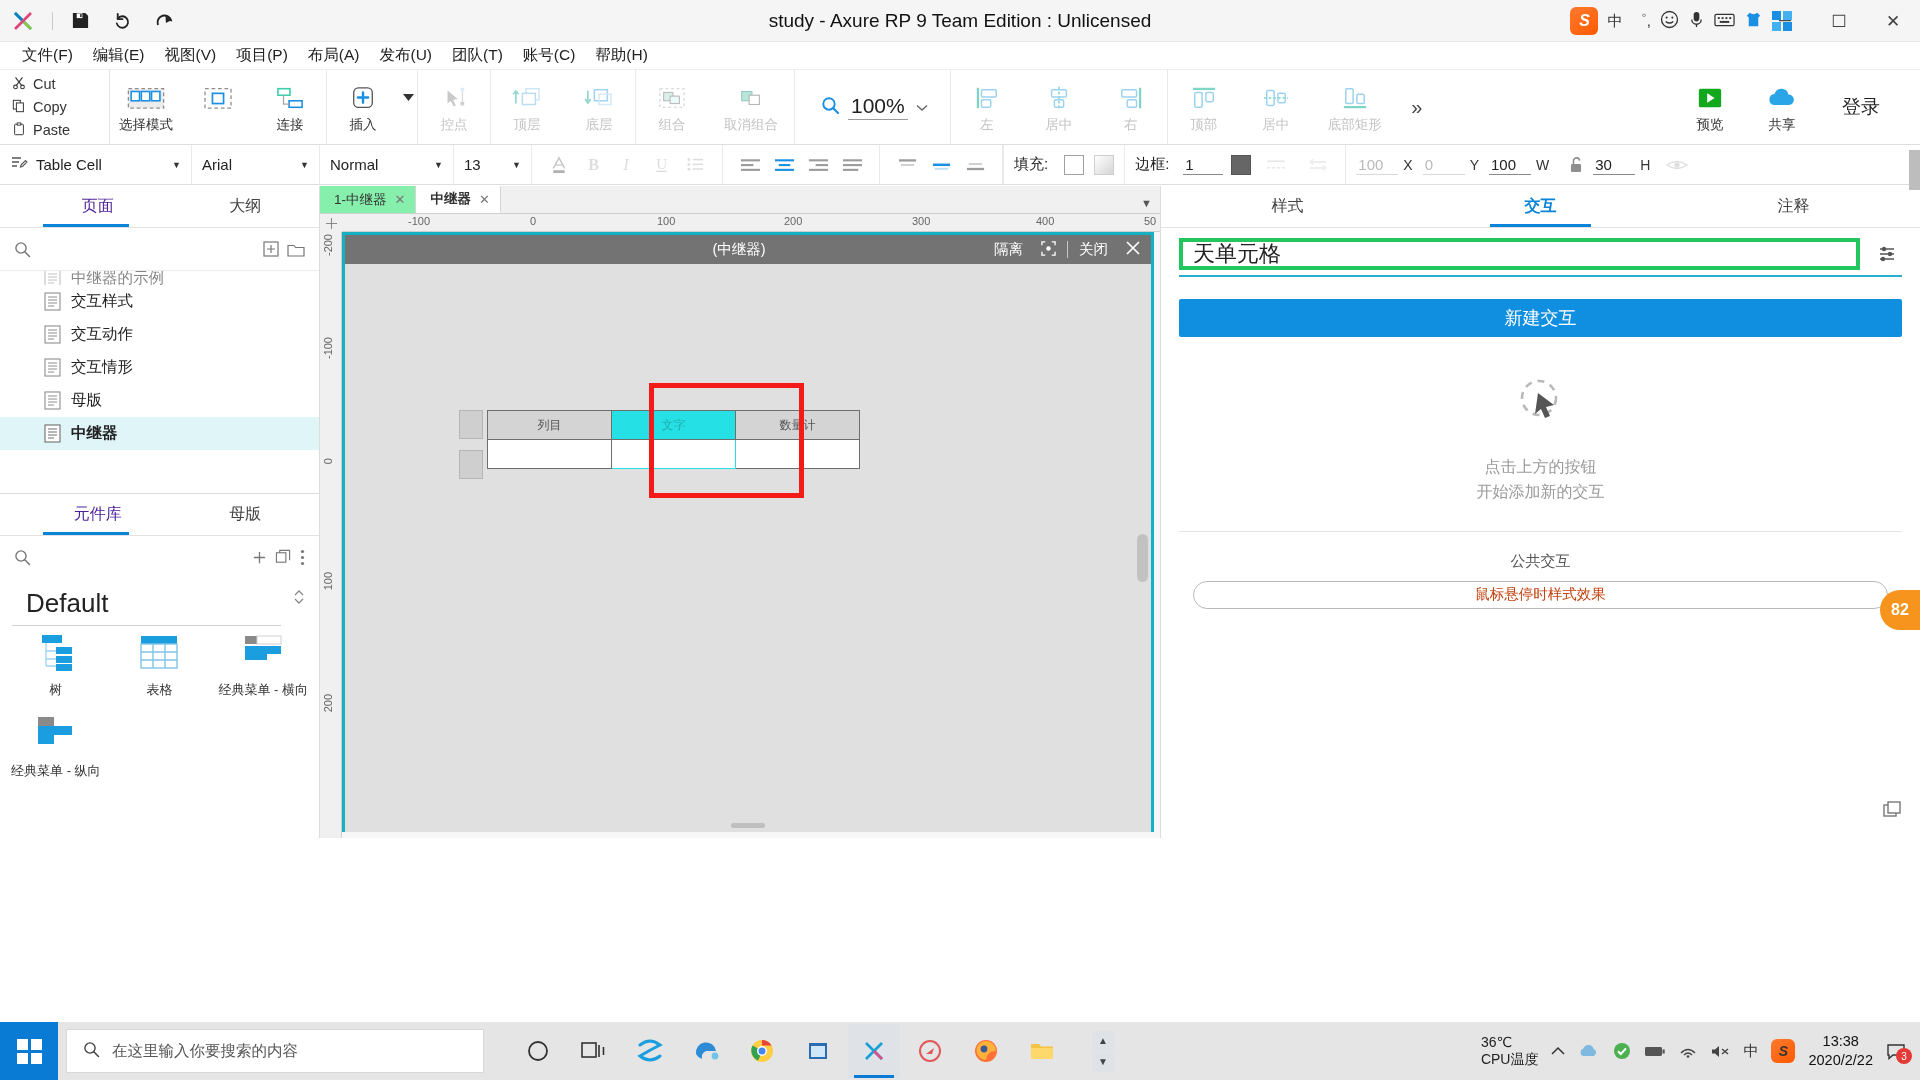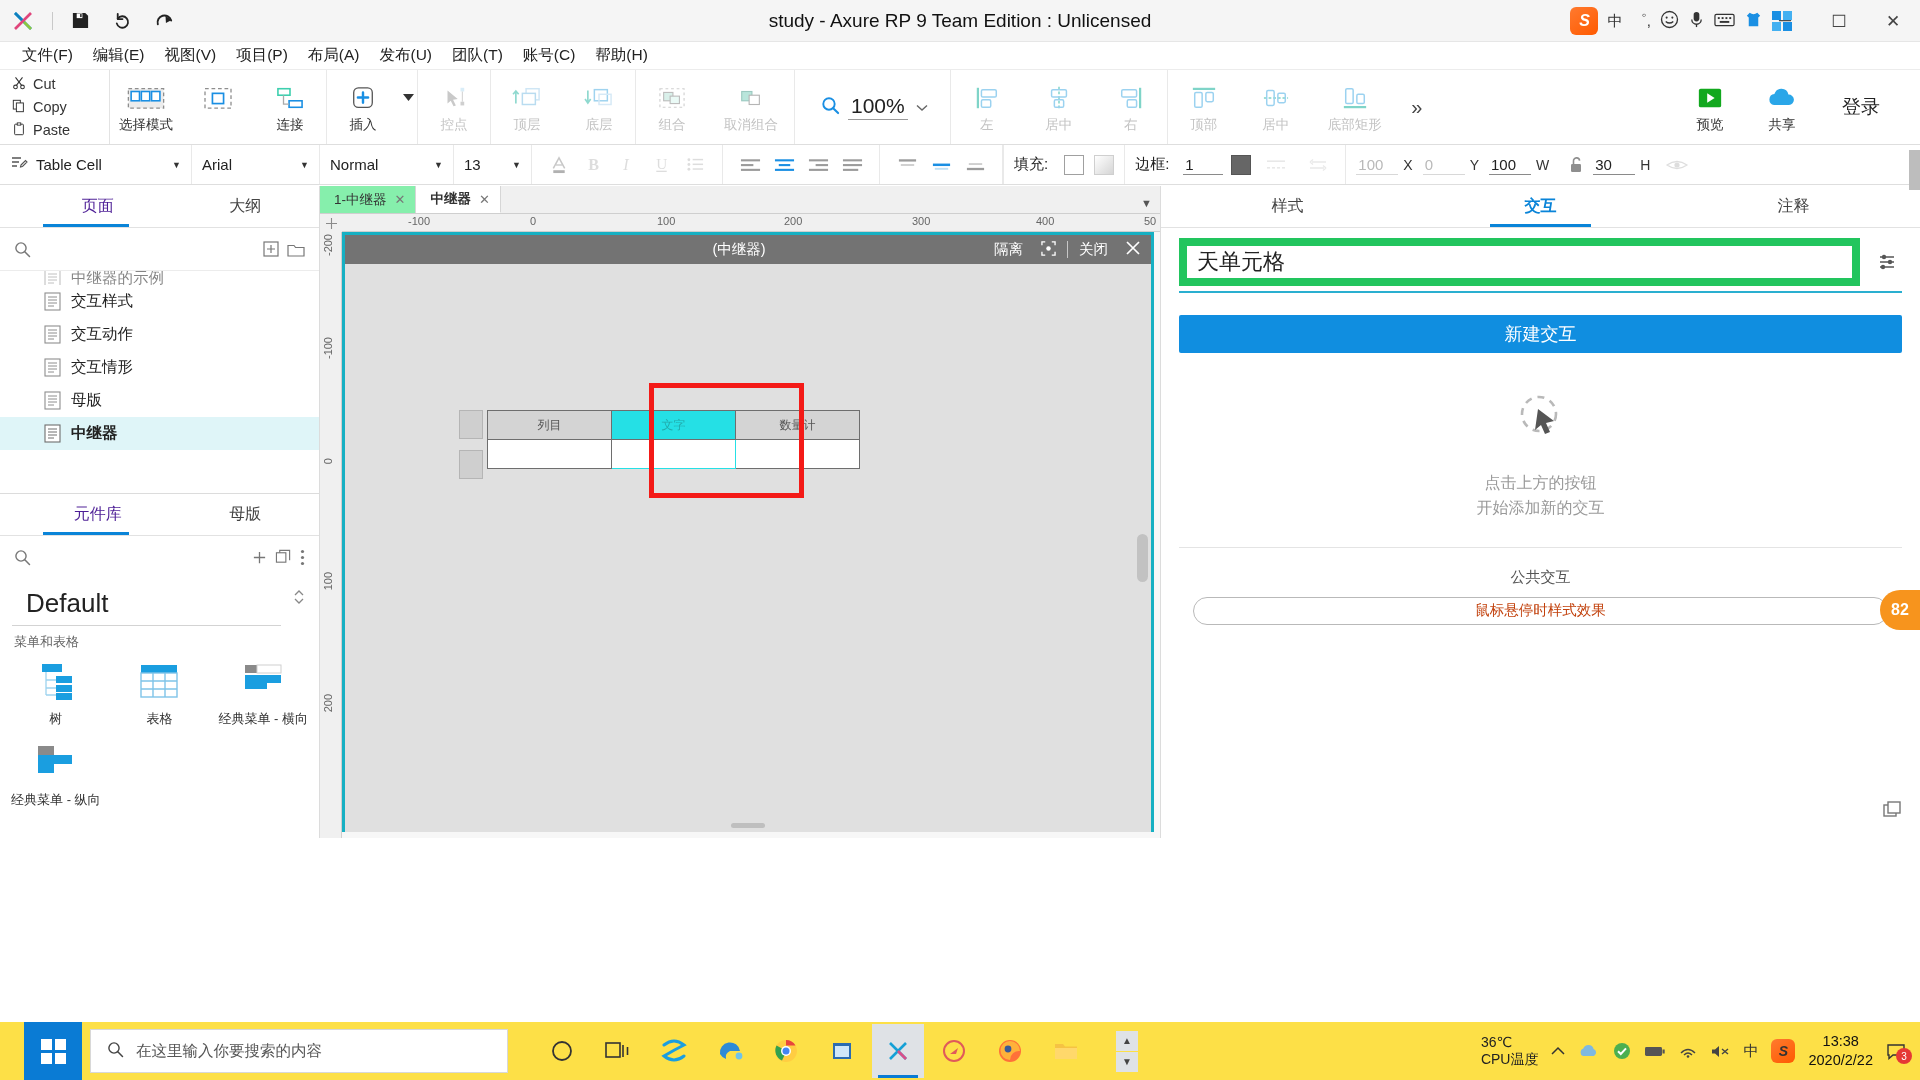--- a/index.html
+++ b/index.html
@@ -180,22 +180,22 @@
   .hgrip { position:absolute; bottom: 4px; left: 50%; transform: translateX(-50%); width: 34px; height: 5px; background:#bfbfbf; border-radius:3px;}
 
   
   .rightpane { position: absolute; top: 186px; left: 1160px; width: 760px; height: 652px; background: #fff; border-left: 1px solid #dcdcdc; }
   .rp-tabs { display: flex; height: 42px; border-bottom: 1px solid #e2e2e2; }
   .rp-tab { flex: 1; display:flex; align-items:center; justify-content:center; font-size: 16px; color: #444; cursor: pointer; position: relative;}
   .rp-tab.active { color: #0a84d8; font-weight: bold; }
   .rp-tab.active::after { content:''; position:absolute; bottom:0; left:30%; width:40%; height:3px; background:#0a84d8;}
   .rp-namerow { display: flex; align-items: center; padding: 10px 18px 0 18px; gap: 12px; }
   .rp-nameinput {
-    flex: 1; height: 48px; font-size: 22px; color: #222; padding: 0 10px;
-    border: 8px solid #22c55e; background: #fff; outline: none;
+    flex: 1; height: 32px; font-size: 22px; color: #222; padding: 0 10px;
+    border: 4px solid #22c55e; background: #fff; outline: none;
     font-family: "Liberation Sans", sans-serif;
   }
   .rp-sliders { width: 30px; display:flex; align-items:center; justify-content:center; cursor:pointer;}
   .rp-underline { margin: 5px 18px 0; height: 2px; background: #2aafd0; }
   .newbtn {
     margin: 22px 18px 0; height: 38px; background: #108ee0; color: #fff; font-size: 18px;
     display: flex; align-items: center; justify-content: center; cursor: pointer; border-radius: 2px;
   }
   .empty-hint { margin-top: 32px; display: flex; flex-direction: column; align-items: center; gap: 18px; }
   .hint-txt { font-size: 16px; color: #9a9a9a; text-align: center; line-height: 1.55; }
@@ -209,21 +209,21 @@
 
   
   .temp-badge {
     position: absolute; right: 0; top: 590px; width: 40px; height: 40px; border-radius: 20px 0 0 20px;
     background: #f7941d; color: #fff; display: flex; align-items: center; justify-content: center;
     font-size: 16px; font-weight: bold; z-index: 30;
   }
   .scroll-right { position:absolute; right:0; top: 150px; width: 11px; height: 40px; background:#bdbdbd;}
 
   
-  .taskbar { position: absolute; bottom: 0; left: 0; width: 1920px; height: 58px; background: #fde047; display: flex; align-items: center; padding-left: 24px; }
+  .taskbar { position: absolute; bottom: 0; left: 0; width: 1920px; height: 58px; background: #e5e5e5; display: flex; align-items: center; }
   .start { width: 58px; height: 58px; background: #0a7bd4; display: flex; align-items: center; justify-content: center; cursor: pointer;}
   .win-grid { display: grid; grid-template-columns: 11px 11px; grid-template-rows: 11px 11px; gap: 3px; }
   .win-grid i { background: #fff; display: block; }
   .tb-search {
     width: 418px; height: 44px; margin-left: 8px; background: #fff; border: 1px solid #d8d8d8;
     display: flex; align-items: center; gap: 12px; padding: 0 16px; cursor: text;
   }
   .tb-search span { font-size: 15.5px; color: #555; }
   .tb-apps { display: flex; align-items: center; gap: 4px; margin-left: 28px; }
   .tb-app { width: 52px; height: 54px; display:flex; align-items:center; justify-content:center; cursor:pointer; position: relative;}
@@ -864,21 +864,20 @@
 
       <div style="display:flex;align-items:center;">
         <div class="lib-head" style="flex:1">Default</div>
         <span style="padding:0 14px 6px 0;cursor:pointer">
           <svg width="12" height="18" viewBox="0 0 12 18">
               <path d="M2 7 L6 3 L10 7" stroke="#888" stroke-width="1.3" fill="none"></path>
               <path d="M2 11 L6 15 L10 11" stroke="#888" stroke-width="1.3" fill="none"></path>
             </svg>
         </span>
       </div>
-      <div class="lib-sub">菜单和表格</div>
 
       <div class="lib-grid">
         <div class="lib-cell">
           <svg width="44" height="40" viewBox="0 0 44 40">
             <rect x="8" y="3" width="20" height="8" fill="#1a9ee0"></rect>
             <path d="M12 11 V34 M12 19 H22 M12 27 H22 M12 34 H22" stroke="#9dd3ef" stroke-width="1.3" fill="none"></path>
             <rect x="22" y="15" width="16" height="7" fill="#1a9ee0"></rect>
             <rect x="22" y="24" width="16" height="7" fill="#1a9ee0"></rect>
             <rect x="22" y="32" width="16" height="7" fill="#1a9ee0"></rect>
           </svg>

